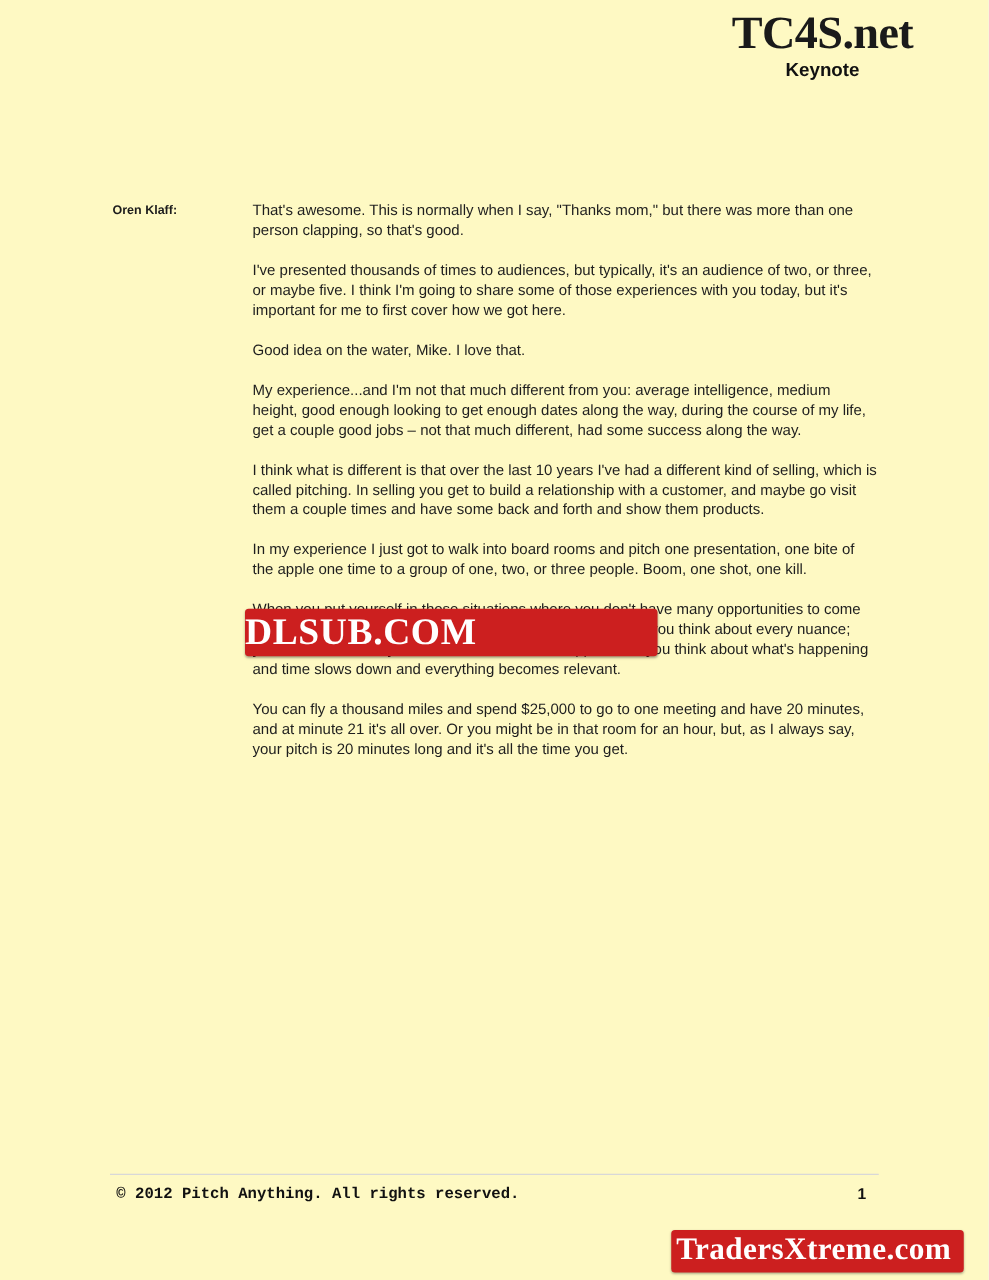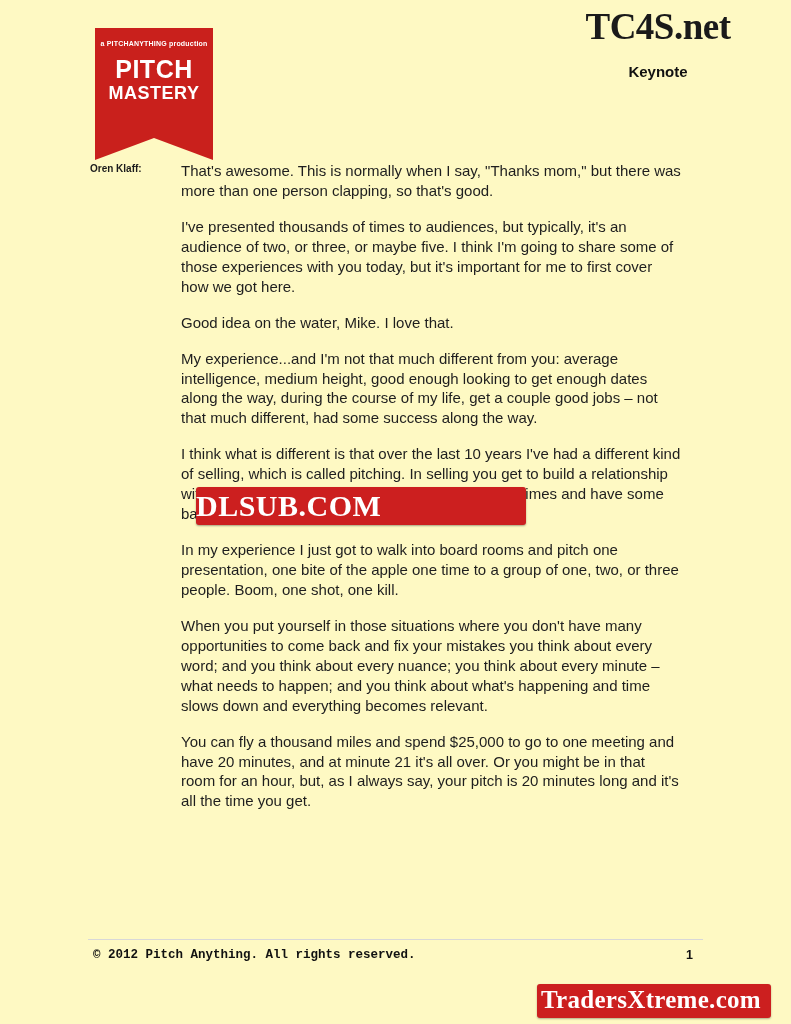--- a/index.html
+++ b/index.html
@@ -32,21 +32,21 @@
     font-size: 37px;
     line-height: 1.05;
     color: #1a1a1a;
     letter-spacing: -0.5px;
   }
   .brand-sub {
     font-family: "Liberation Sans", sans-serif;
     font-weight: bold;
     font-size: 15px;
     color: #111;
-    margin-top: 16px;
+    margin-top: 1px;
   }
   
   .logo {
     position: absolute;
     left: 95px;
     top: 28px;
     width: 118px;
     height: 110px;
   }
   .logo-banner {
@@ -97,25 +97,25 @@
   .speaker {
     position: absolute;
     left: 90px;
     top: 163px;
     font-size: 10px;
     font-weight: bold;
     color: #1c1c1c;
   }
   .transcript {
     position: absolute;
-    left: 181px;
+    left: 202px;
     top: 161px;
     width: 500px;
     color: #1e1e1e;
-    font-size: 15px;
+    font-size: 12px;
     line-height: 1.33;
   }
   .transcript p {
     margin: 0 0 16px 0;
   }
   
   .footer-left {
     position: absolute;
     left: 93px;
     bottom: 62px;
@@ -174,27 +174,20 @@
 </head>
 <body>
 
 <div class="page">
 
   <div class="brand-block">
     <div class="brand-title">TC4S.net</div>
     <div class="brand-sub">Keynote</div>
   </div>
 
-  <div class="logo">
-    <div class="logo-banner">
-      <div class="logo-top">a PITCHANYTHING production</div>
-      <div class="logo-pitch">PITCH</div>
-      <div class="logo-mastery">MASTERY</div>
-    </div>
-  </div>
 
   <div class="speaker">Oren Klaff:</div>
 
   <div class="transcript">
     <p>That's awesome. This is normally when I say, "Thanks mom," but there was more than one person clapping, so that's good.</p>
     <p>I've presented thousands of times to audiences, but typically, it's an audience of two, or three, or maybe five. I think I'm going to share some of those experiences with you today, but it's important for me to first cover how we got here.</p>
     <p>Good idea on the water, Mike. I love that.</p>
     <p>My experience...and I'm not that much different from you: average intelligence, medium height, good enough looking to get enough dates along the way, during the course of my life, get a couple good jobs – not that much different, had some success along the way.</p>
     <p>I think what is different is that over the last 10 years I've had a different kind of selling, which is called pitching. In selling you get to build a relationship with a customer, and maybe go visit them a couple times and have some back and forth and show them products.</p>
     <p>In my experience I just got to walk into board rooms and pitch one presentation, one bite of the apple one time to a group of one, two, or three people. Boom, one shot, one kill.</p>

